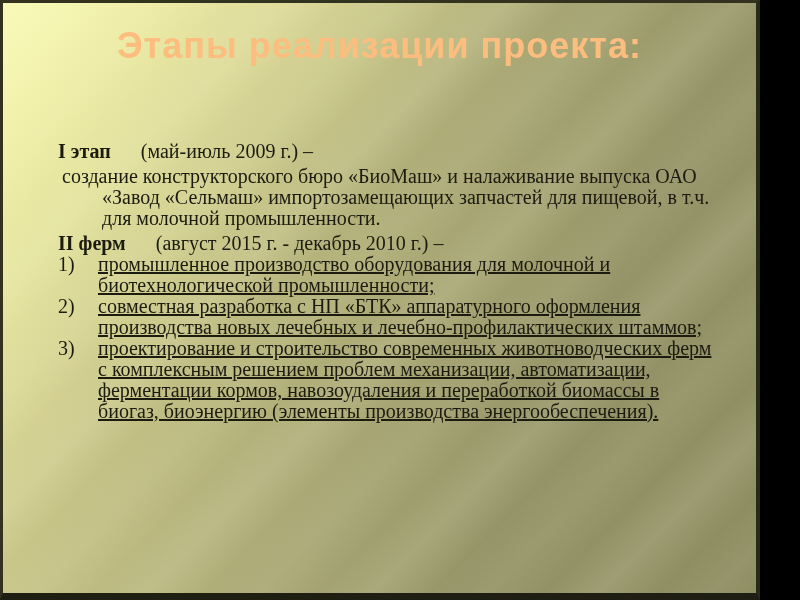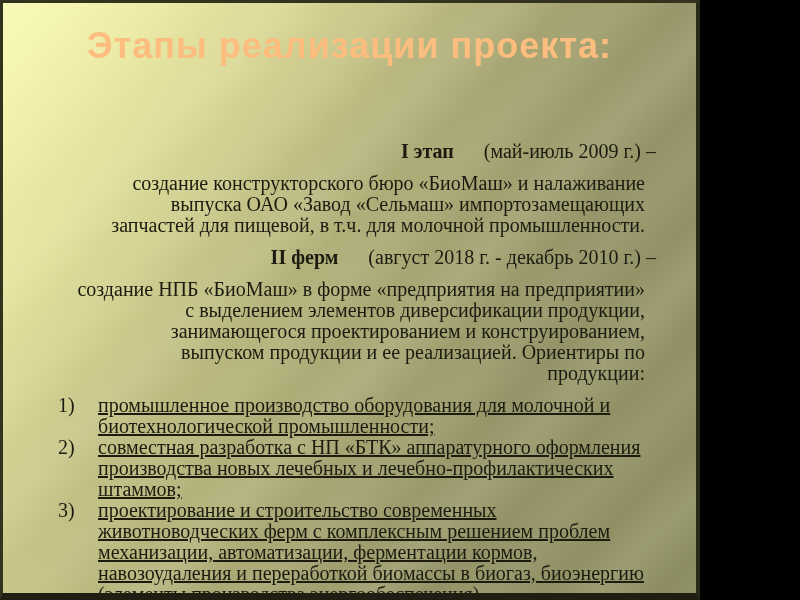--- a/index.html
+++ b/index.html
@@ -2,21 +2,21 @@
 <html><head>
 <meta charset="utf-8">
 <style>
   html, body {
     margin: 0;
     padding: 0;
     background: #000;
   }
   .slide {
     position: relative;
-    width: 700px;
+    width: 760px;
     height: 600px;
     box-sizing: border-box;
     overflow: hidden;
     border-top: 3px solid #32321f;
     border-left: 3px solid #32321f;
     border-right: 4px solid #2a2a19;
     border-bottom: 7px solid #1e1e12;
     background:
       linear-gradient(135deg, rgba(250,250,185,0.95) 0%, rgba(246,246,175,0.55) 14%, rgba(242,242,165,0.0) 40%),
       repeating-linear-gradient(135deg,
@@ -40,34 +40,32 @@
     color: #fcbd7e;
   }
   .slide-body {
     margin-top: 74px;
     padding: 0 40px 0 55px;
     font-size: 20px;
     line-height: 21px;
   }
   .stage-line {
     margin: 0;
-    text-align: right;
   }
   .stage-label {
     font-weight: 700;
   }
   .tab-gap {
     display: inline-block;
     width: 30px;
   }
   .para {
-    margin: 11px;
+    margin: 4px;
     padding-left: 40px;
     text-indent: -40px;
-    text-align: right;
   }
   .num-item {
     display: flex;
     margin: 0;
   }
   .num-marker {
     flex: 0 0 40px;
   }
   .num-text {
     flex: 1 1 auto;
@@ -80,23 +78,22 @@
 <div class="slide">
 
   <h1 class="slide-title">Этапы реализации проекта:</h1>
 
   <div class="slide-body">
 
     <p class="stage-line"><span class="stage-label">I этап</span><span class="tab-gap"></span><span>(май-июль 2009 г.) –</span></p>
 
     <p class="para">создание конструкторского бюро «БиоМаш» и налаживание выпуска ОАО «Завод «Сельмаш»  импортозамещающих запчастей для пищевой, в т.ч. для молочной промышленности.</p>
 
-    <p class="stage-line"><span class="stage-label">II ферм</span><span class="tab-gap"></span><span>(август 2018 г. - декабрь 2010 г.) –</span></p>
+    <p class="stage-line"><span class="stage-label">II ферм</span><span class="tab-gap"></span><span>(август 2015 г. - декабрь 2010 г.) –</span></p>
 
-    <p class="para">создание НПБ «БиоМаш» в форме «предприятия на предприятии» с выделением элементов диверсификации продукции, занимающегося проектированием и конструированием, выпуском продукции и ее реализацией. Ориентиры по продукции:</p>
 
     <div class="num-item">
       <span class="num-marker">1)</span>
       <span class="num-text">промышленное производство оборудования для молочной и биотехнологической промышленности;</span>
     </div>
 
     <div class="num-item">
       <span class="num-marker">2)</span>
       <span class="num-text">совместная разработка с НП «БТК» аппаратурного оформления производства новых лечебных и лечебно-профилактических штаммов;</span>
     </div>

